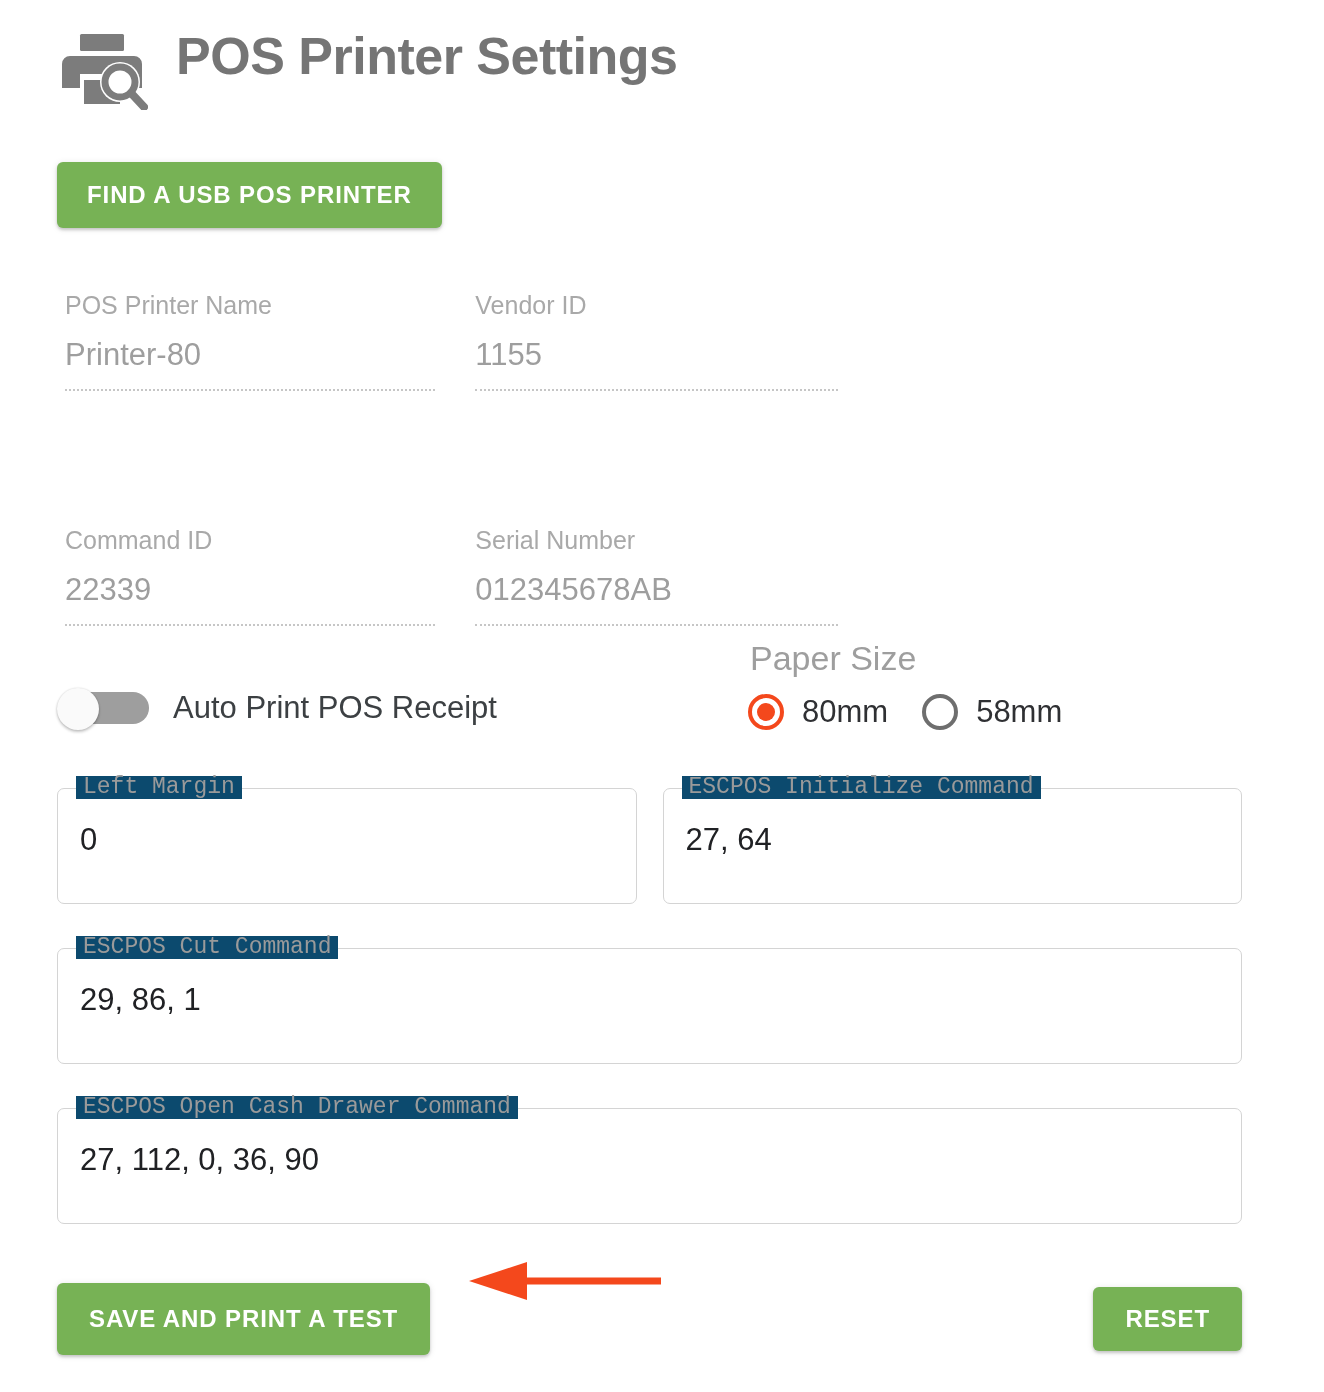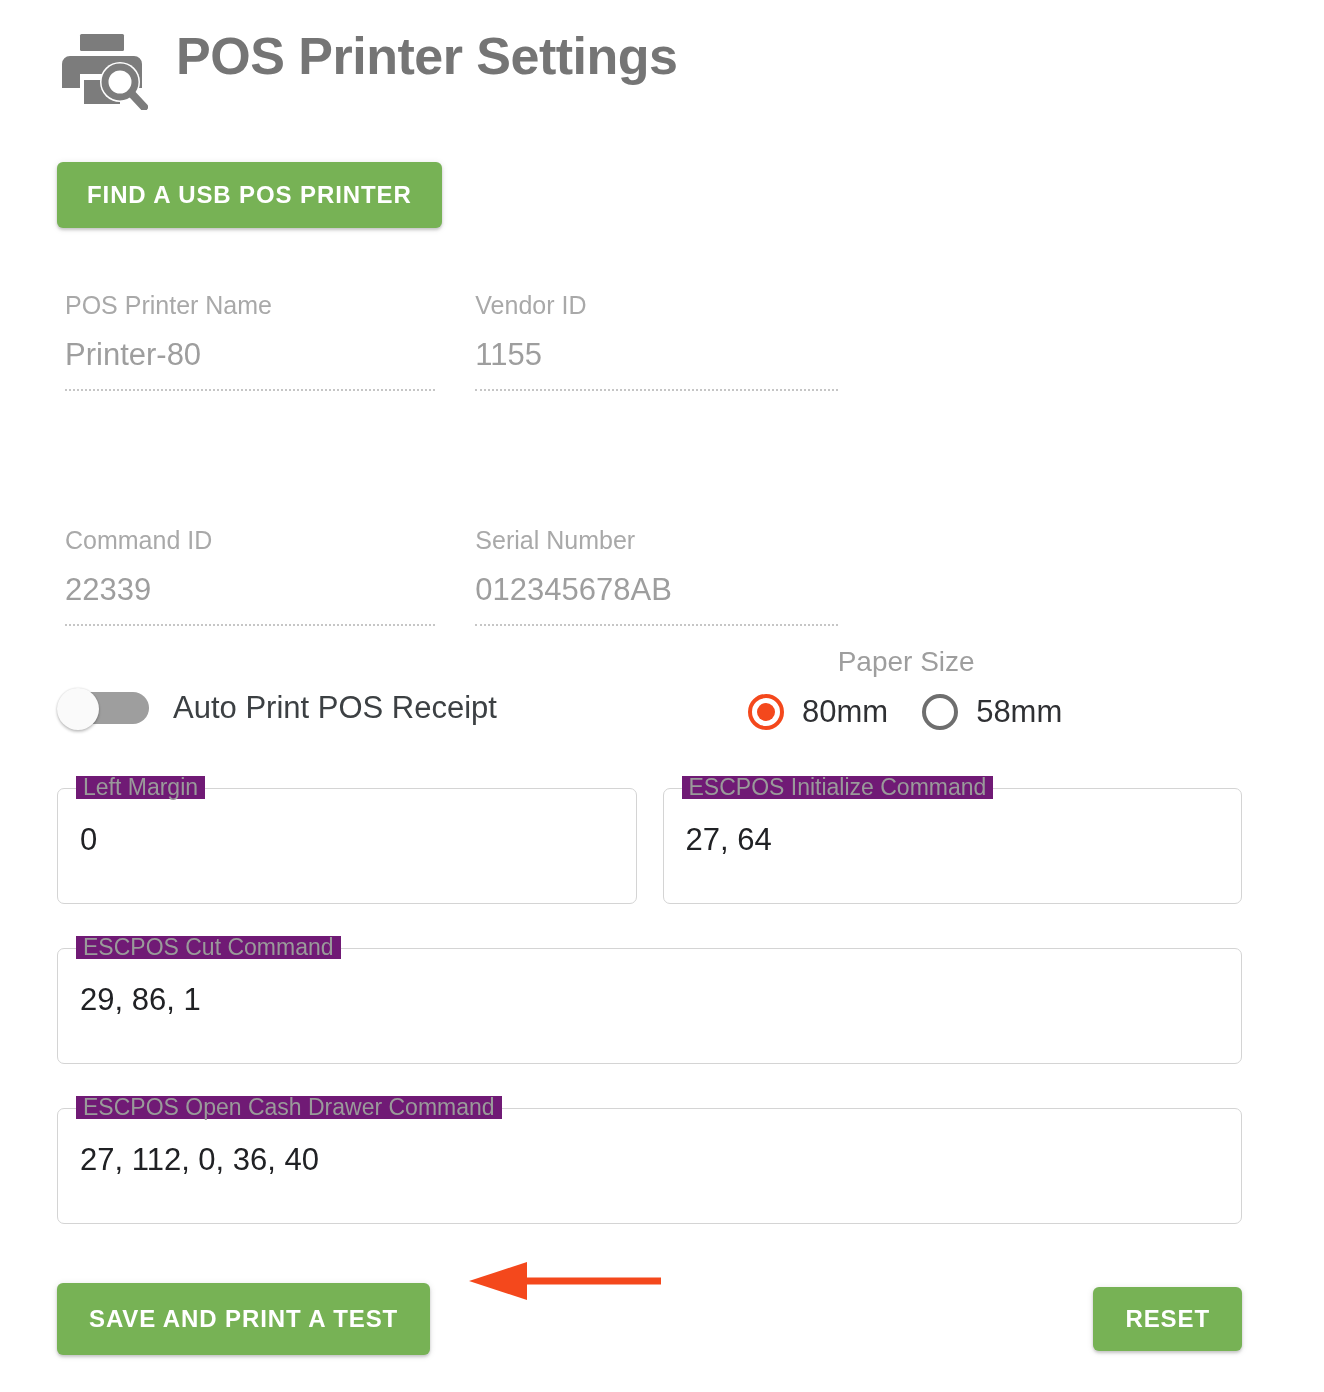--- a/index.html
+++ b/index.html
@@ -154,23 +154,22 @@
     white-space: nowrap;
   }
 
   .paper-group {
     position: absolute;
     left: 748px;
     bottom: 0;
     text-align: left;
   }
   .paper-title {
-    font-size: 28px;
+    font-size: 34px;
     color: #9e9e9e;
-    text-align: center;
     margin-bottom: 16px;
     padding-left: 2px;
   }
   .radio-row {
     display: flex;
     align-items: center;
     gap: 34px;
   }
   .radio-item {
     display: flex;
@@ -223,26 +222,27 @@
     padding: 0 22px;
     display: flex;
     align-items: flex-start;
     cursor: text;
     background: #ffffff;
   }
   .outlined .notch {
     position: absolute;
     top: -13px;
     left: 18px;
-    background: #701a75;
+    background: #0c4a6e;
     padding: 0 7px;
     font-size: 23px;
     color: #9a9a9a;
     line-height: 1;
     white-space: nowrap;
+    font-family: Liberation Mono, monospace;
   }
   .outlined .ovalue {
     font-size: 31px;
     color: #202124;
     padding-top: 32px;
     line-height: 1.2;
   }
   .outlined-block {
     margin-top: 44px;
     padding: 0 82px 0 57px;
@@ -356,21 +356,21 @@
   <div class="outlined-block">
     <div class="outlined">
       <span class="notch">ESCPOS Cut Command</span>
       <span class="ovalue">29, 86, 1</span>
     </div>
   </div>
 
   <div class="outlined-block">
     <div class="outlined">
       <span class="notch">ESCPOS Open Cash Drawer Command</span>
-      <span class="ovalue">27, 112, 0, 36, 40</span>
+      <span class="ovalue">27, 112, 0, 36, 90</span>
     </div>
   </div>
 
   <div class="footer">
     <button type="button" class="btn-green" id="save-test-btn">SAVE AND PRINT A TEST</button>
     <button type="button" class="btn-green" id="reset-btn">RESET</button>
   </div>
 
   <span class="annotation-arrow">
     <svg viewBox="0 0 200 38" width="200" height="38" aria-hidden="true">

